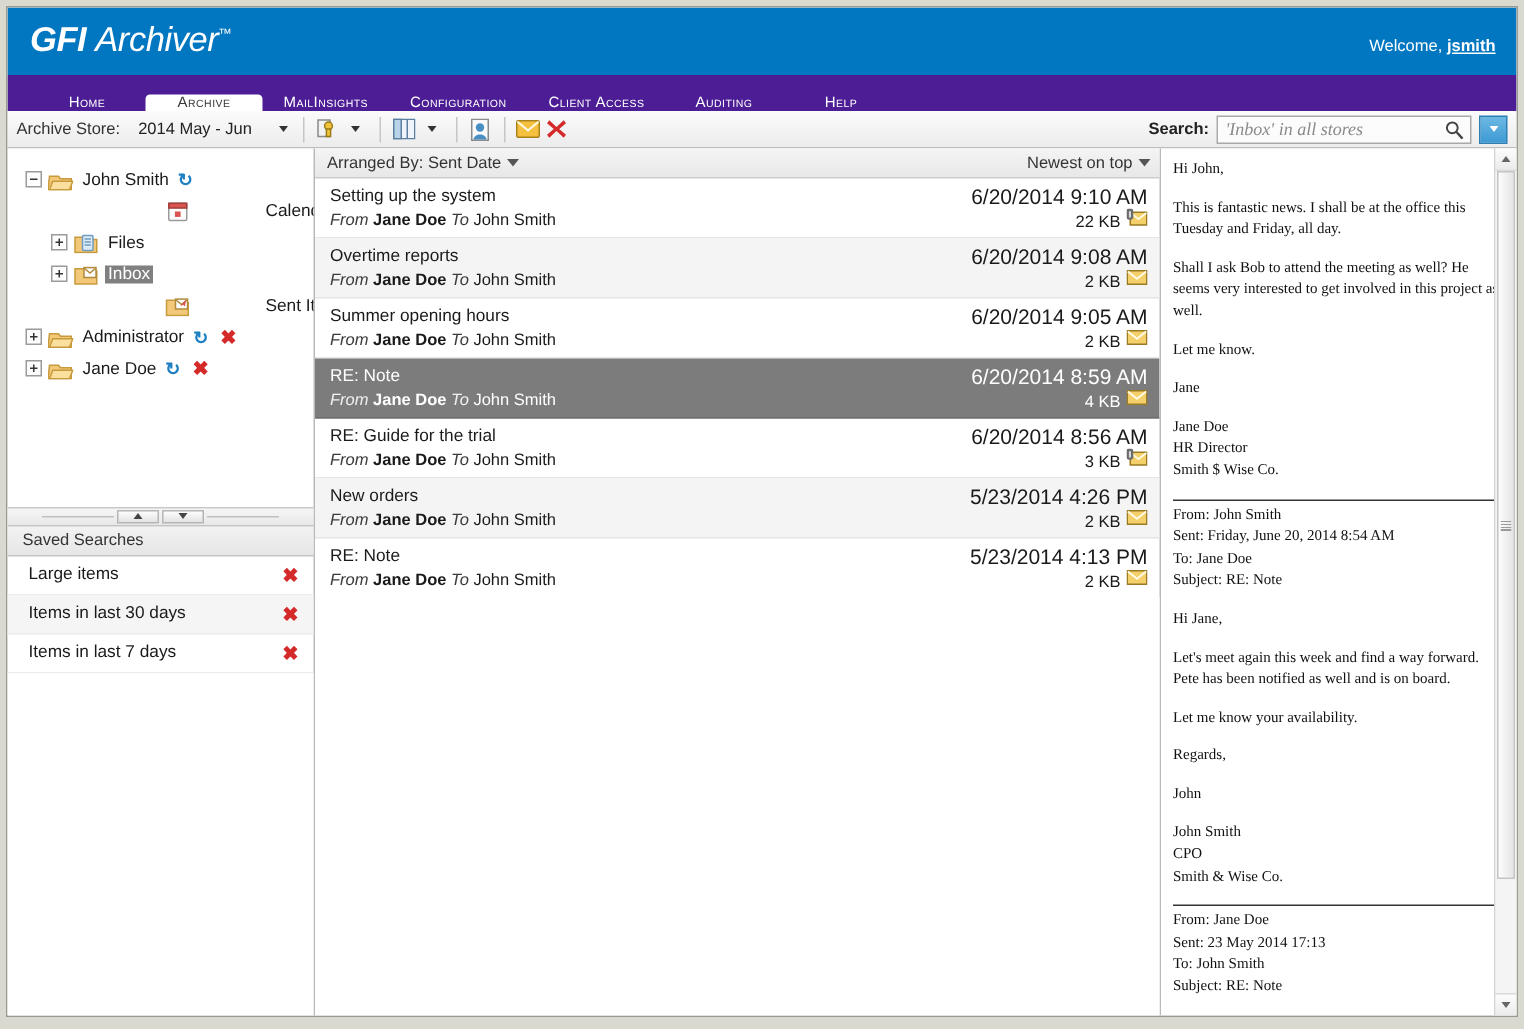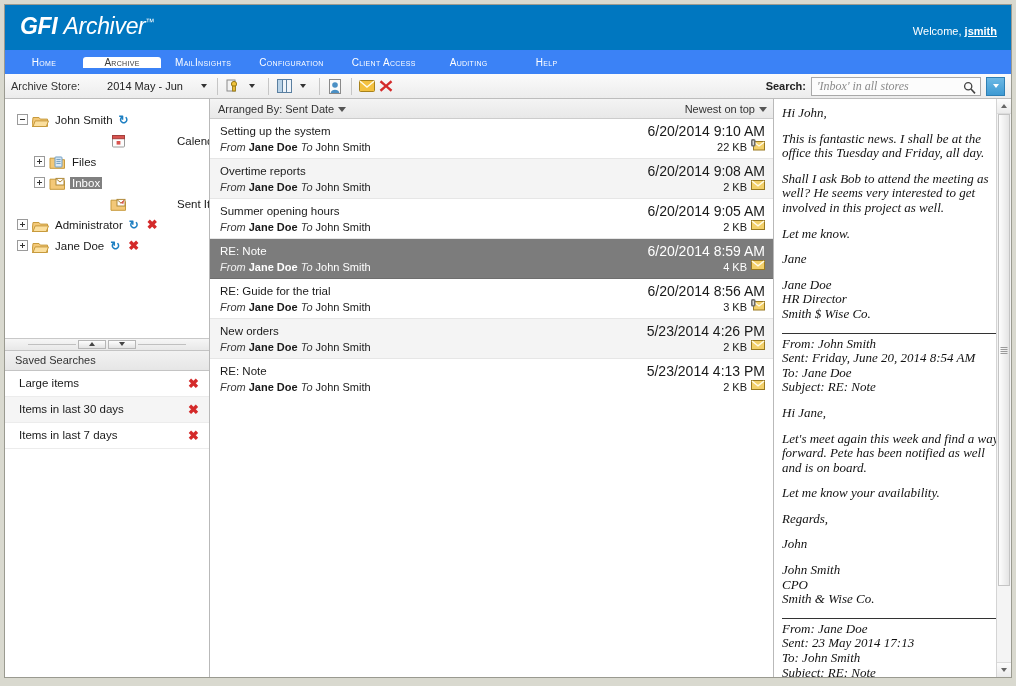--- a/index.html
+++ b/index.html
@@ -49,25 +49,25 @@
     color: #ffffff;
     font-size: 11px;
   }
   .welcome a {
     color: #ffffff; font-weight: bold; text-decoration: underline;
   }
 
   
   .navbar {
     height: 24px;
-    background: #3b82f6;
+    background: #4c1d95;
     display: flex;
-    align-items: center;
+    align-items: flex-end;
     flex: none;
-    padding-left: 0;
+    padding-left: 14px;
     position: relative;
   }
   .navtab {
     color: #ffffff;
     font-size: 10px;
     font-variant: small-caps;
     text-transform: capitalize;
     letter-spacing: 0.3px;
     padding: 0 14px;
     display: flex; align-items: center; justify-content: center;
@@ -128,21 +128,21 @@
     width: 18px; height: 18px; margin-left: 5px;
     display: flex; align-items: center; justify-content: center;
     color: #4caf1f; font-size: 17px; font-weight: bold; line-height: 1;
   }
   .tb-right {
     flex: 1;
     display: flex; align-items: center;
     padding: 0 6px;
     gap: 0;
   }
-  .tb-label { font-size: 11px; color: #333; margin-right: 23px; }
+  .tb-label { font-size: 11px; color: #333; margin-right: 8px; }
   .store-sel {
     font-size: 11px; color: #222;
     display: flex; align-items: center; gap: 18px;
     padding: 2px 4px;
   }
   .tbsep {
     width: 1px; height: 17px; background: #c6c6c6; margin: 0 6px;
   }
   .tbicon {
     width: 19px; height: 19px;
@@ -328,25 +328,24 @@
     width: 237px; flex: none;
     display: flex; flex-direction: column;
     background: #ffffff;
     position: relative;
     min-width: 0;
   }
   .reading {
     flex: 1;
     padding: 7px 12px 0 8px;
     font-family: "Liberation Serif", serif;
-    font-size: 13px;
+    font-size: 10px;
     line-height: 14.6px;
     color: #111111;
     overflow: hidden;
-    font-style: italic;
   }
   .reading p { margin: 0 0 11px 0; }
   .reading hr {
     border: none; border-top: 1px solid #333; margin: 3px 0 3px 0;
   }
   .hdrblock { margin: 0 0 11px 0; }
   .hdrblock div { line-height: 14.6px; }
 
   
   .vscroll {

